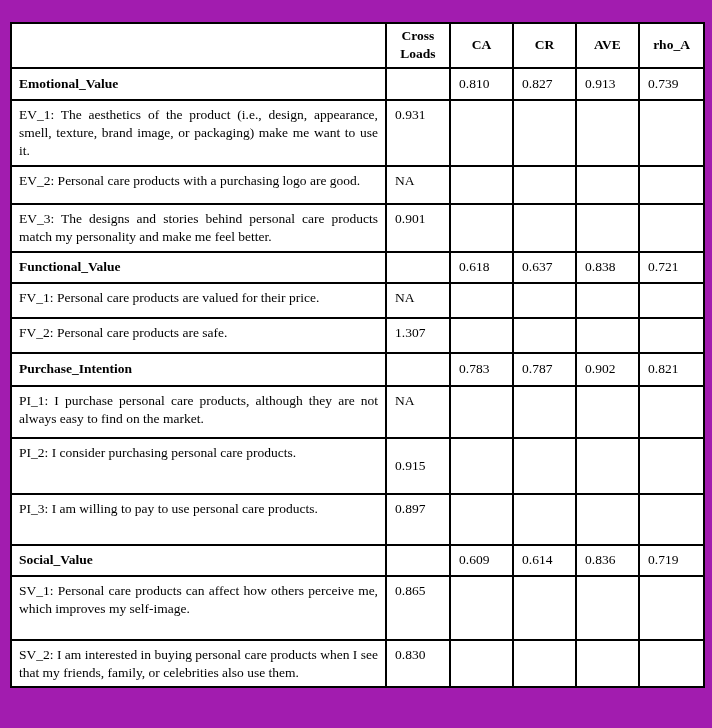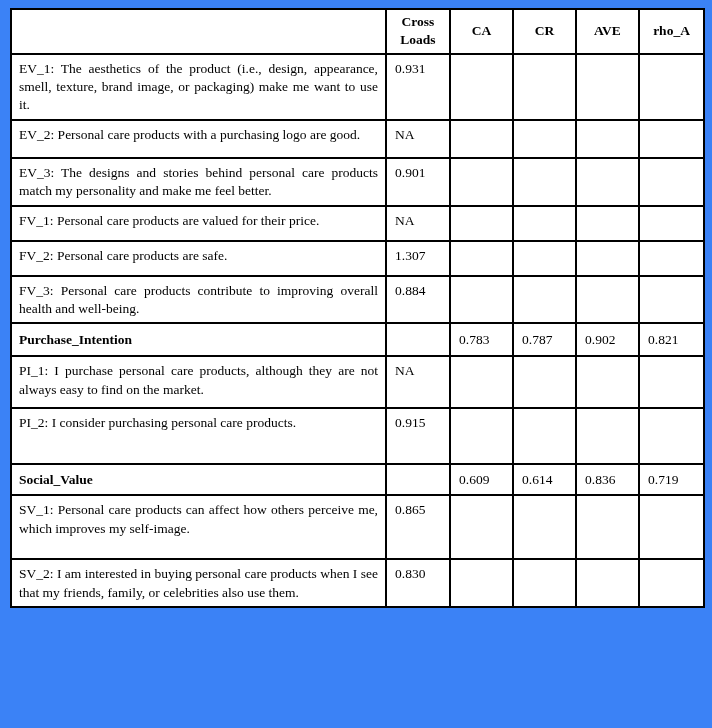--- a/index.html
+++ b/index.html
@@ -6,22 +6,22 @@
     margin: 0;
     padding: 0;
     background: #ffffff;
     font-family: "Liberation Serif", serif;
     color: #000000;
   }
   .page {
     width: 712px;
     height: 728px;
     box-sizing: border-box;
-    padding: 8px 0 0 10px;
-    background: #3b82f6;
+    padding: 22px 0 0 10px;
+    background: #a21caf;
   }
   table.mtable {
     border-collapse: collapse;
     table-layout: fixed;
     width: 693px;
     background: #ffffff;
   }
   table.mtable th,
   table.mtable td {
     border: 2px solid #000000;
@@ -77,20 +77,28 @@
       <tr style="height:44px">
         <th></th>
         <th>Cross Loads</th>
         <th>CA</th>
         <th>CR</th>
         <th>AVE</th>
         <th>rho_A</th>
       </tr>
     </thead>
     <tbody id="table-body">
+        <tr class="construct" style="height: 32px;">
+          <td class="stmt">Emotional_Value</td>
+          <td class="val"></td>
+          <td class="val">0.810</td>
+          <td class="val">0.827</td>
+          <td class="val">0.913</td>
+          <td class="val">0.739</td>
+        </tr>
         <tr class="item" style="height: 66px;">
           <td class="stmt">EV_1: The aesthetics of the product (i.e., design, appearance, smell, texture, brand image, or packaging) make me want to use it.</td>
           <td class="val">0.931</td>
           <td class="val"></td>
           <td class="val"></td>
           <td class="val"></td>
           <td class="val"></td>
         </tr>
         <tr class="item" style="height: 38px;">
           <td class="stmt">EV_2: Personal care products with a purchasing logo are good.</td>
@@ -101,39 +109,39 @@
           <td class="val"></td>
         </tr>
         <tr class="item" style="height: 46px;">
           <td class="stmt">EV_3: The designs and stories behind personal care products match my personality and make me feel better.</td>
           <td class="val">0.901</td>
           <td class="val"></td>
           <td class="val"></td>
           <td class="val"></td>
           <td class="val"></td>
         </tr>
+        <tr class="construct" style="height: 31px;">
+          <td class="stmt">Functional_Value</td>
+          <td class="val"></td>
+          <td class="val">0.618</td>
+          <td class="val">0.637</td>
+          <td class="val">0.838</td>
+          <td class="val">0.721</td>
+        </tr>
         <tr class="item" style="height: 35px;">
           <td class="stmt">FV_1: Personal care products are valued for their price.</td>
           <td class="val">NA</td>
           <td class="val"></td>
           <td class="val"></td>
           <td class="val"></td>
           <td class="val"></td>
         </tr>
         <tr class="item" style="height: 35px;">
           <td class="stmt">FV_2: Personal care products are safe.</td>
           <td class="val">1.307</td>
-          <td class="val"></td>
-          <td class="val"></td>
-          <td class="val"></td>
-          <td class="val"></td>
-        </tr>
-        <tr class="item" style="height: 47px;">
-          <td class="stmt">FV_3: Personal care products contribute to improving overall health and well-being.</td>
-          <td class="val">0.884</td>
           <td class="val"></td>
           <td class="val"></td>
           <td class="val"></td>
           <td class="val"></td>
         </tr>
         <tr class="construct" style="height: 33px;">
           <td class="stmt">Purchase_Intention</td>
           <td class="val"></td>
           <td class="val">0.783</td>
           <td class="val">0.787</td>
@@ -144,20 +152,28 @@
           <td class="stmt">PI_1: I purchase personal care products, although they are not always easy to find on the market.</td>
           <td class="val">NA</td>
           <td class="val"></td>
           <td class="val"></td>
           <td class="val"></td>
           <td class="val"></td>
         </tr>
         <tr class="item" style="height: 56px;">
           <td class="stmt">PI_2: I consider purchasing personal care products.</td>
           <td class="val">0.915</td>
+          <td class="val"></td>
+          <td class="val"></td>
+          <td class="val"></td>
+          <td class="val"></td>
+        </tr>
+        <tr class="item" style="height: 51px;">
+          <td class="stmt">PI_3: I am willing to pay to use personal care products.</td>
+          <td class="val">0.897</td>
           <td class="val"></td>
           <td class="val"></td>
           <td class="val"></td>
           <td class="val"></td>
         </tr>
         <tr class="construct" style="height: 31px;">
           <td class="stmt">Social_Value</td>
           <td class="val"></td>
           <td class="val">0.609</td>
           <td class="val">0.614</td>

